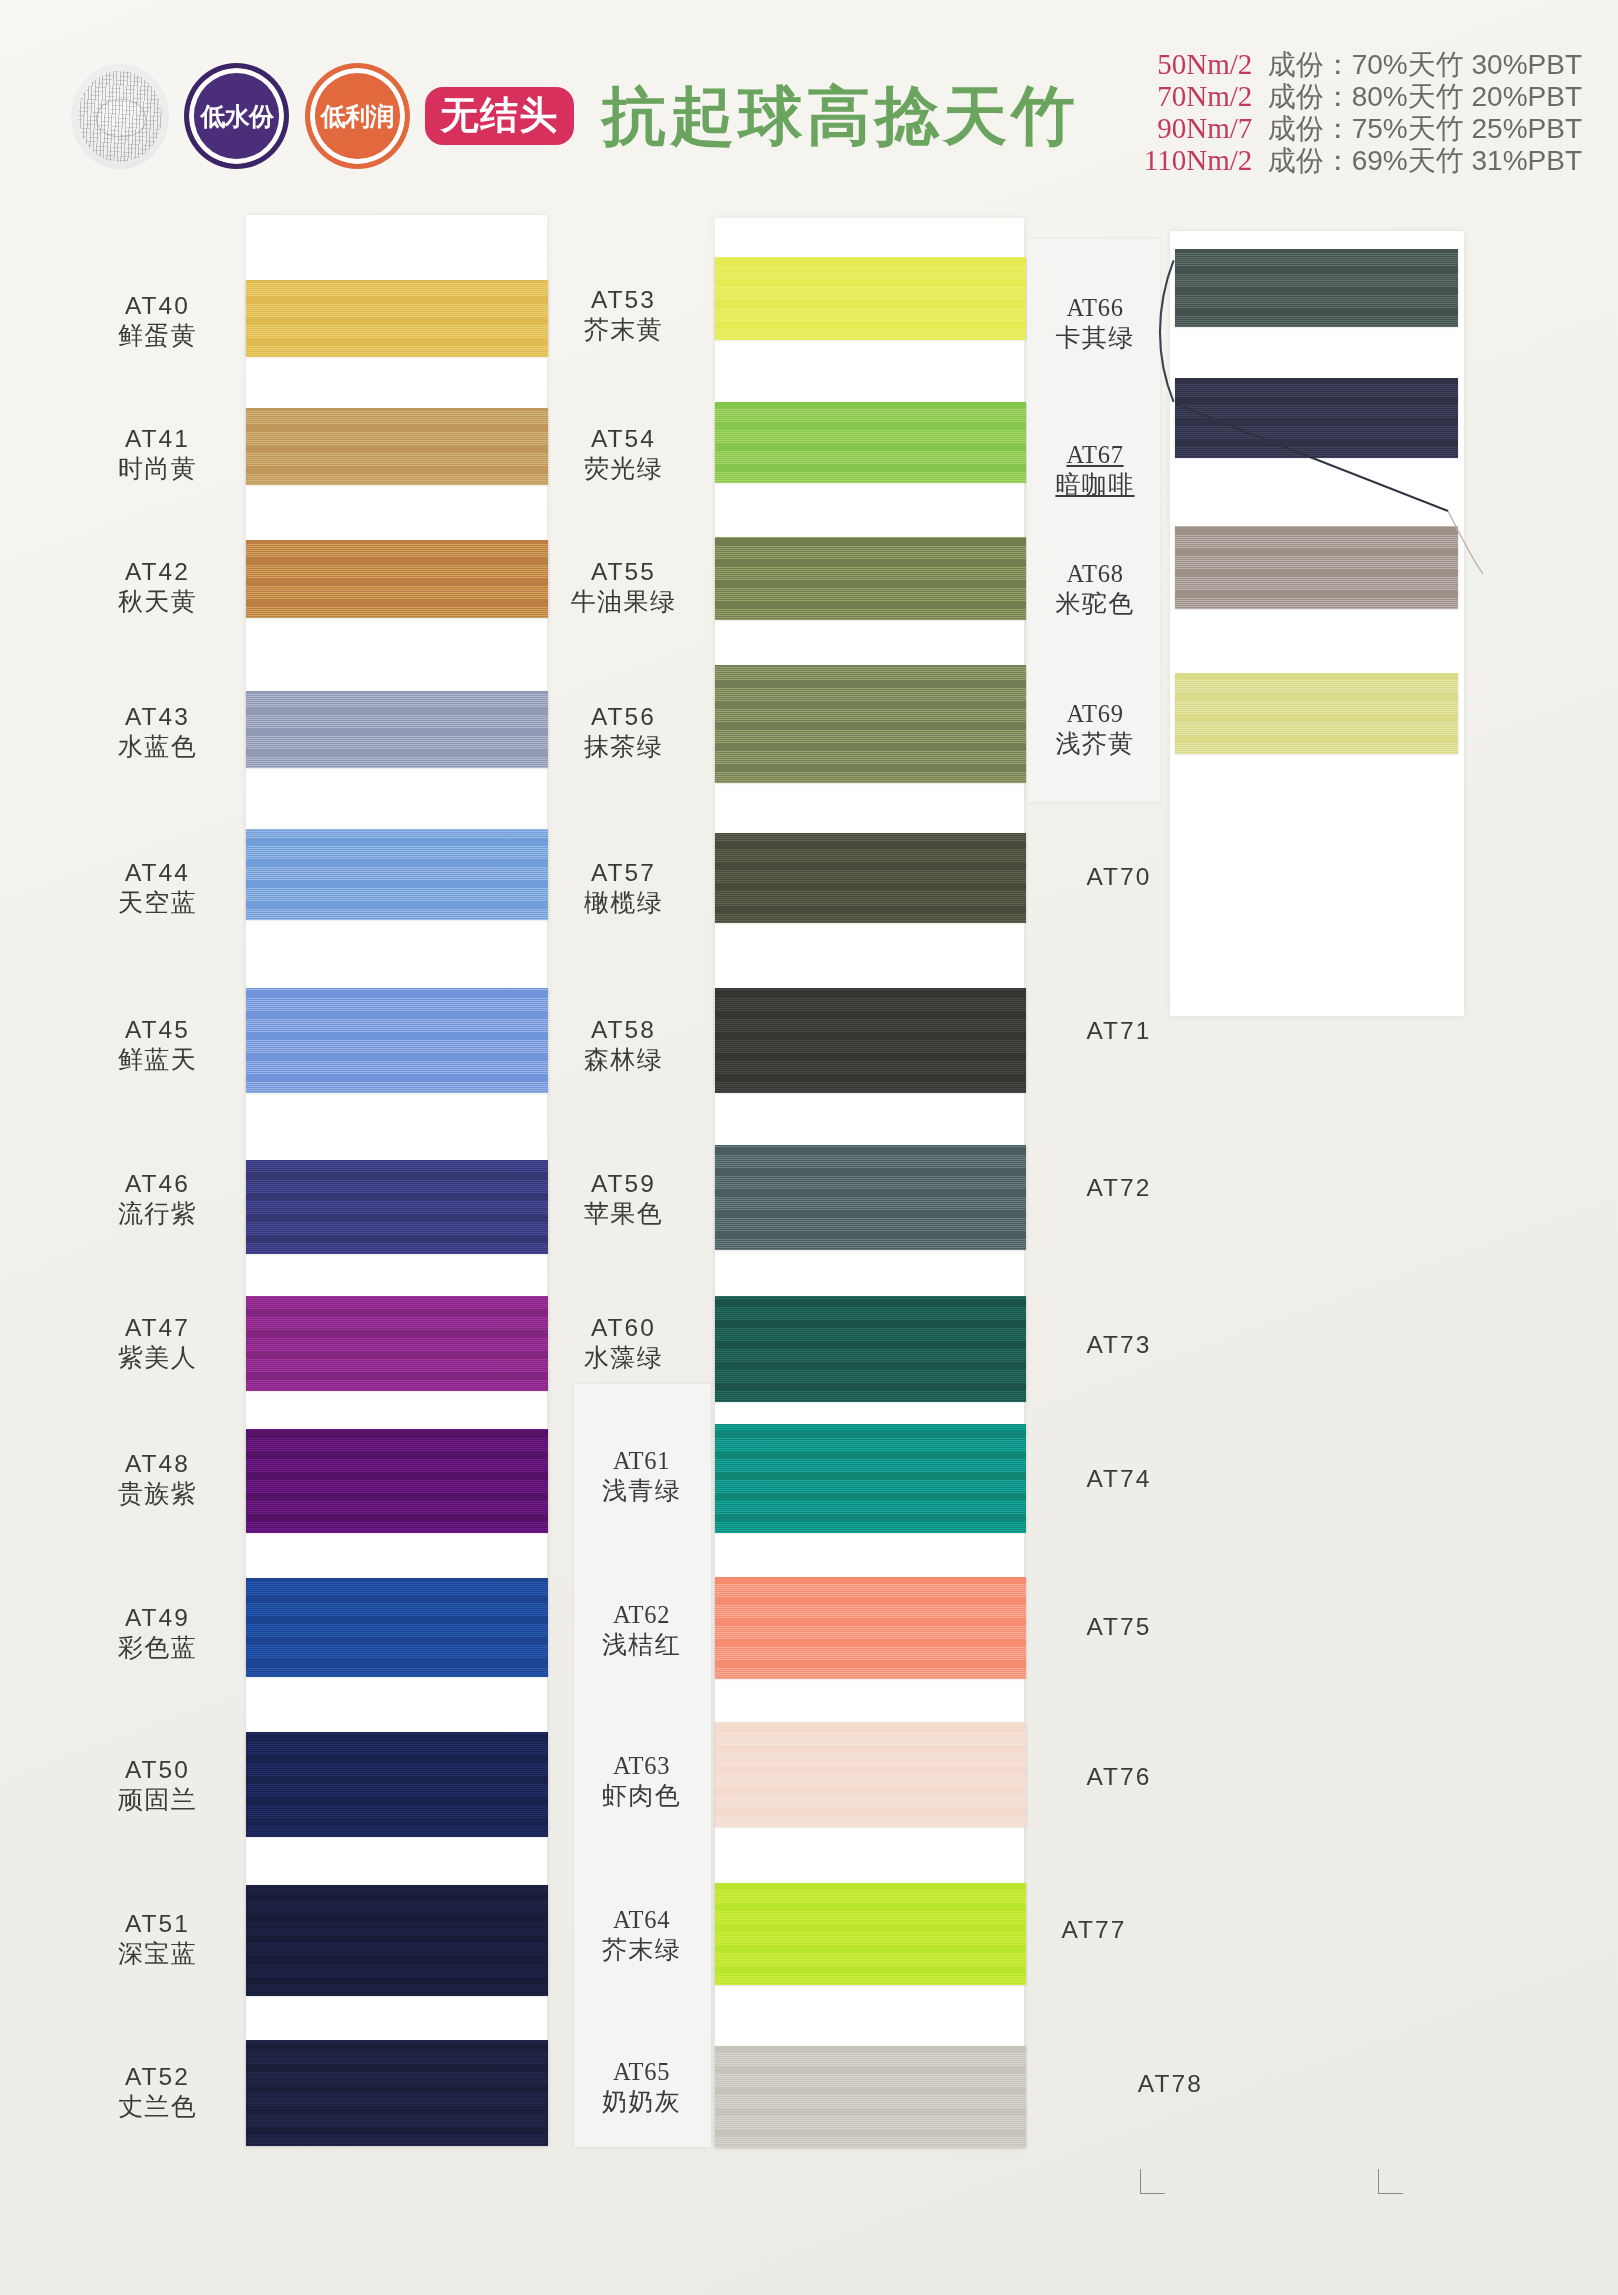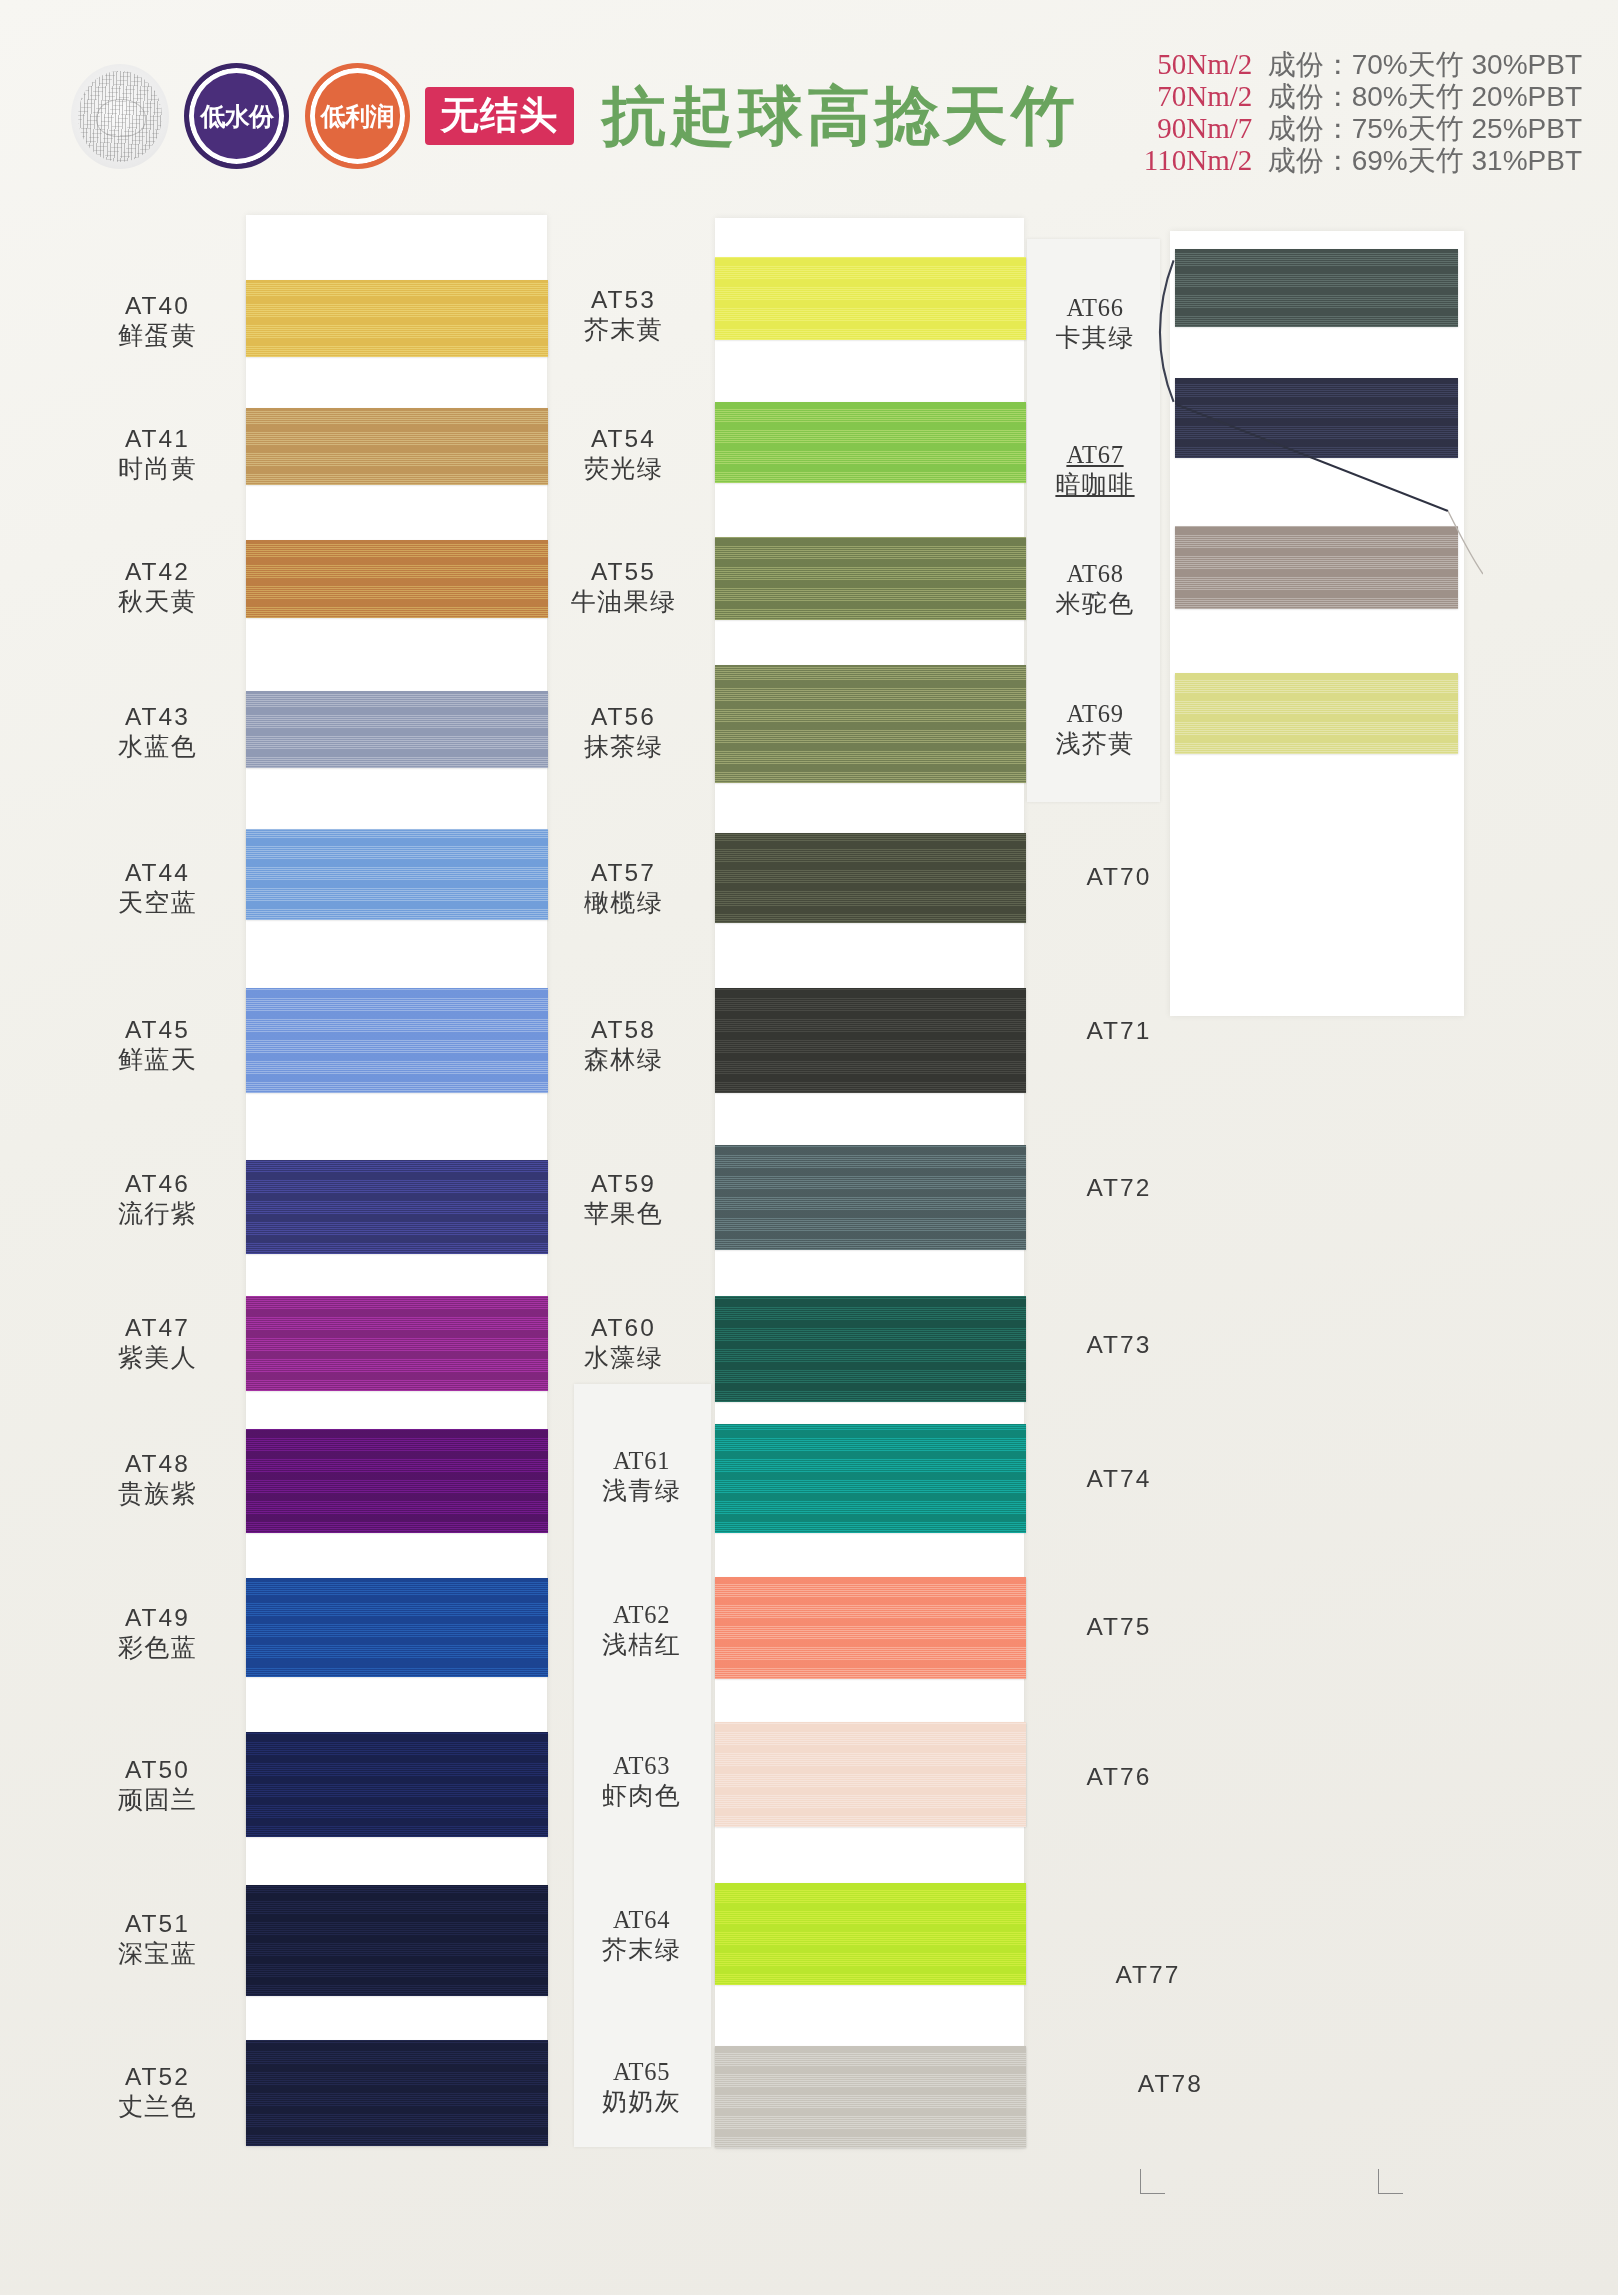--- a/index.html
+++ b/index.html
@@ -33,21 +33,21 @@
   .oval{
     width:105px;height:106px;border-radius:50%;
     display:flex;align-items:center;justify-content:center;
     color:#fff;font-size:25px;font-weight:bold;letter-spacing:-0.7px;
     box-sizing:border-box;position:relative;
   }
   .oval span{position:relative;z-index:3;padding:0 4.2px;}
   .oval-purple{background:#4a2e7a;border:5.6px solid #3b2566;box-shadow:inset 0 0 0 4.9px #fff;}
   .oval-orange{background:#e2683e;border:5.6px solid #e2683e;box-shadow:inset 0 0 0 4.9px #fff;}
   .pillbox{
-    background:#d8305c;border-radius:4px;padding:7px 15.4px;
+    background:#d8305c;border-radius:18px;padding:7px 15.4px;
     color:#fff;font-size:38px;font-weight:bold;letter-spacing:1.4px;line-height:1.15;
   }
   .maintitle{
     position:absolute;left:602px;top:73px;
     color:#6aa45e;font-size:64px;font-weight:bold;letter-spacing:4.2px;
     font-family:"DejaVu Sans",sans-serif;
   }
   .spec{position:absolute;right:36px;top:46px;}
   .spec-row{display:flex;align-items:baseline;gap:15.4px;height:32px;}
   .spec-nm{
@@ -335,21 +335,21 @@
     </div>
     <div class="label" style="left:1035px;top:1465px;width:168px;">
       <span class="code">AT74</span>
     </div>
     <div class="label" style="left:1035px;top:1613px;width:168px;">
       <span class="code">AT75</span>
     </div>
     <div class="label" style="left:1035px;top:1763px;width:168px;">
       <span class="code">AT76</span>
     </div>
-    <div class="label" style="left:1064px;top:1916px;width:168px;margin-top:45px;">
+    <div class="label" style="left:1010px;top:1916px;width:168px;">
       <span class="code">AT77</span>
     </div>
     <div class="label" style="left:1035px;top:2070px;width:168px;text-align:right;">
       <span class="code">AT78</span>
     </div>
   </div>
 
   <div class="cropmark cm1"></div>
   <div class="cropmark cm2"></div>
 

